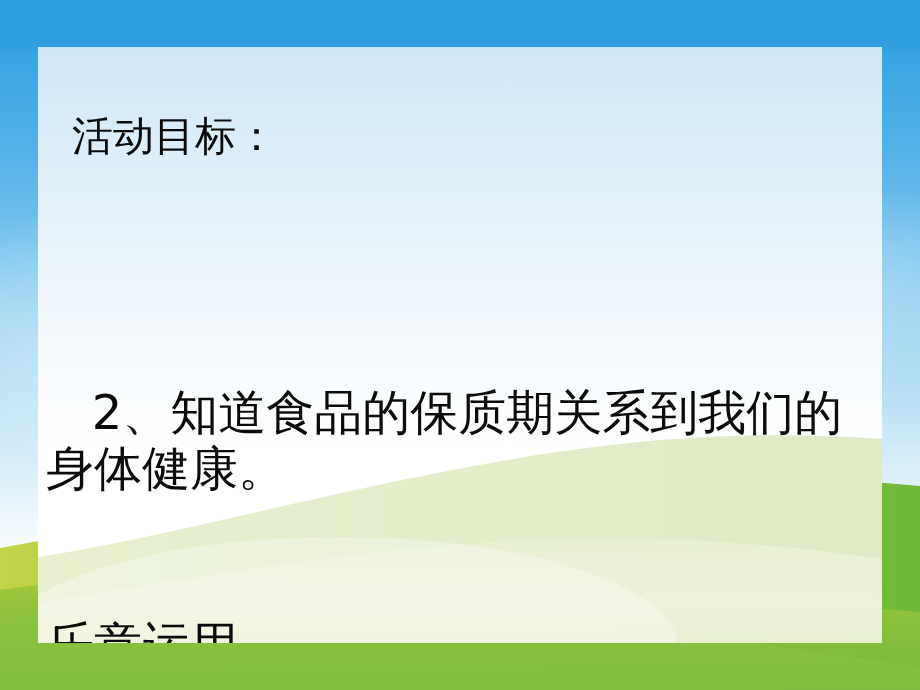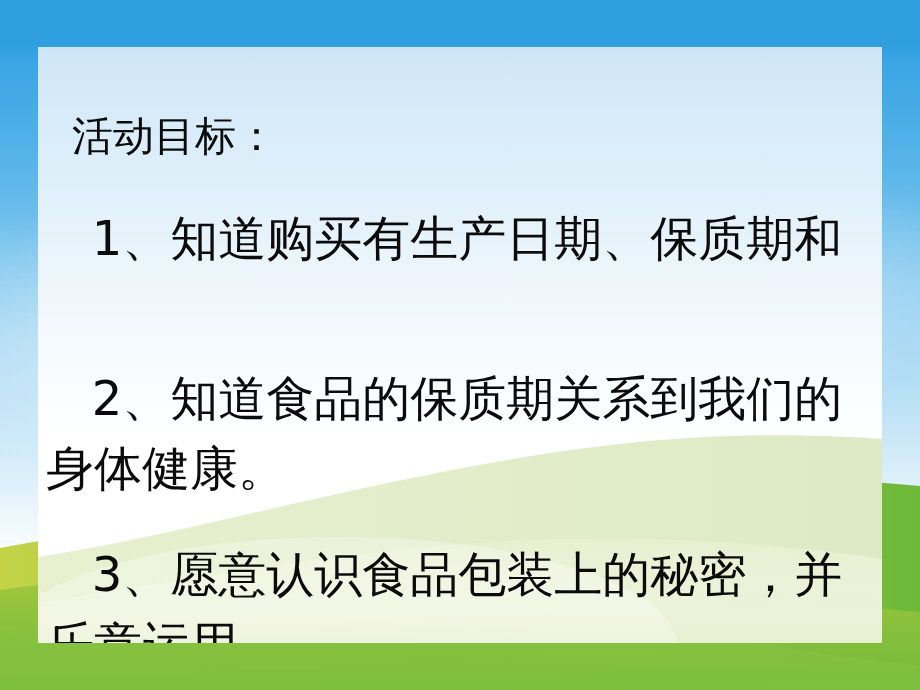--- a/index.html
+++ b/index.html
@@ -102,21 +102,21 @@
     color: #0b0b0b;
     font-family: "DejaVu Sans", "Liberation Sans", sans-serif;
     font-weight: 400;
     white-space: pre;
     letter-spacing: 0px;
   }
 
   .l-title  { top: 62px;  font-size: 41px; }
   .l-1a     { top: 160px; font-size: 48px; }
   .l-1b     { top: 230px; font-size: 48px; }
-  .l-2a     { top: 320px; font-size: 48px; }
+  .l-2a     { top: 334px; font-size: 48px; }
   .l-2b     { top: 390px; font-size: 48px; }
   .l-3a     { top: 496px; font-size: 48px; }
   .l-3b     { top: 566px; font-size: 48px; }
 </style>
 </head>
 <body>
 
 <div class="slide">
 
   <div class="bg-sky"></div>
@@ -162,23 +162,21 @@
       <path d="M0,510 C120,492 260,452 430,420 C580,392 700,382 844,392 L844,596 L0,596 Z" fill="url(#panelHillB)" opacity="0.85"></path>
 
       <path d="M0,556 C140,534 300,504 470,494 C640,486 760,500 844,512 L844,596 L0,596 Z" fill="url(#panelHillA)" opacity="0.9"></path>
 
       <ellipse cx="300" cy="600" rx="340" ry="110" fill="#ffffff" opacity="0.30"></ellipse>
     </svg>
 
     <div class="text-block">
       <div class="line l-title">  活动目标：</div>
 
-      <div class="line l-1a">   1、知道购买有生产日期、保质期和</div>
 
       <div class="line l-2a">   2、知道食品的保质期关系到我们的</div>
       <div class="line l-2b">身体健康。</div>
 
-      <div class="line l-3a">   3、愿意认识食品包装上的秘密，并</div>
       <div class="line l-3b">乐意运用。</div>
     </div>
 
   </div>
 </div>
 
 </body></html>

